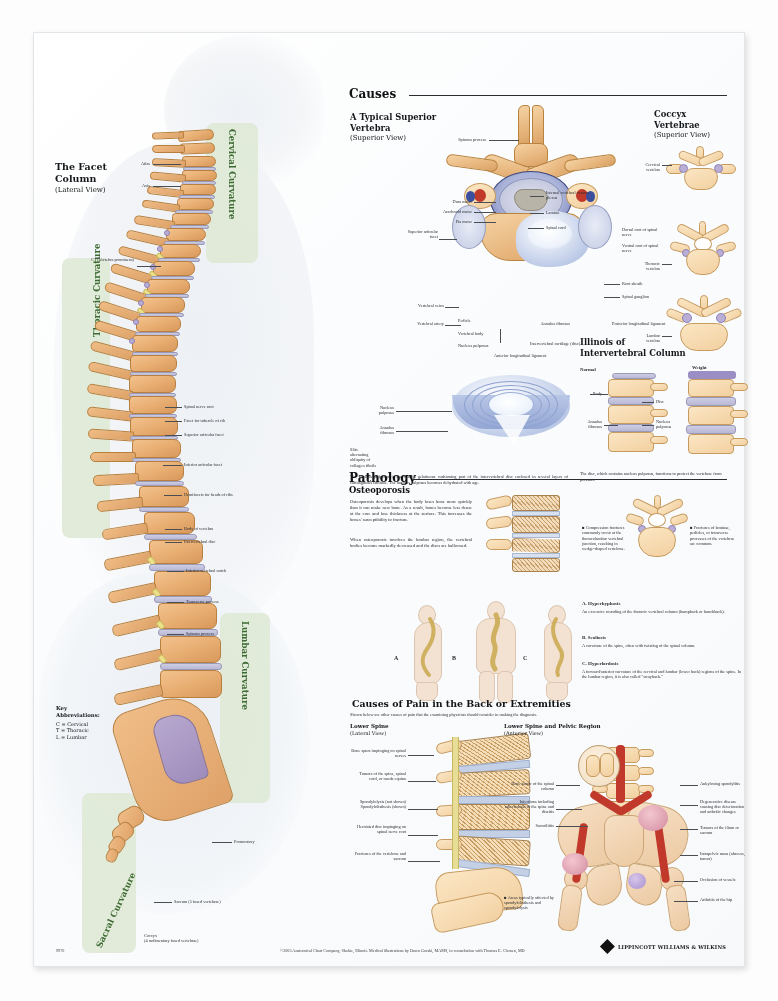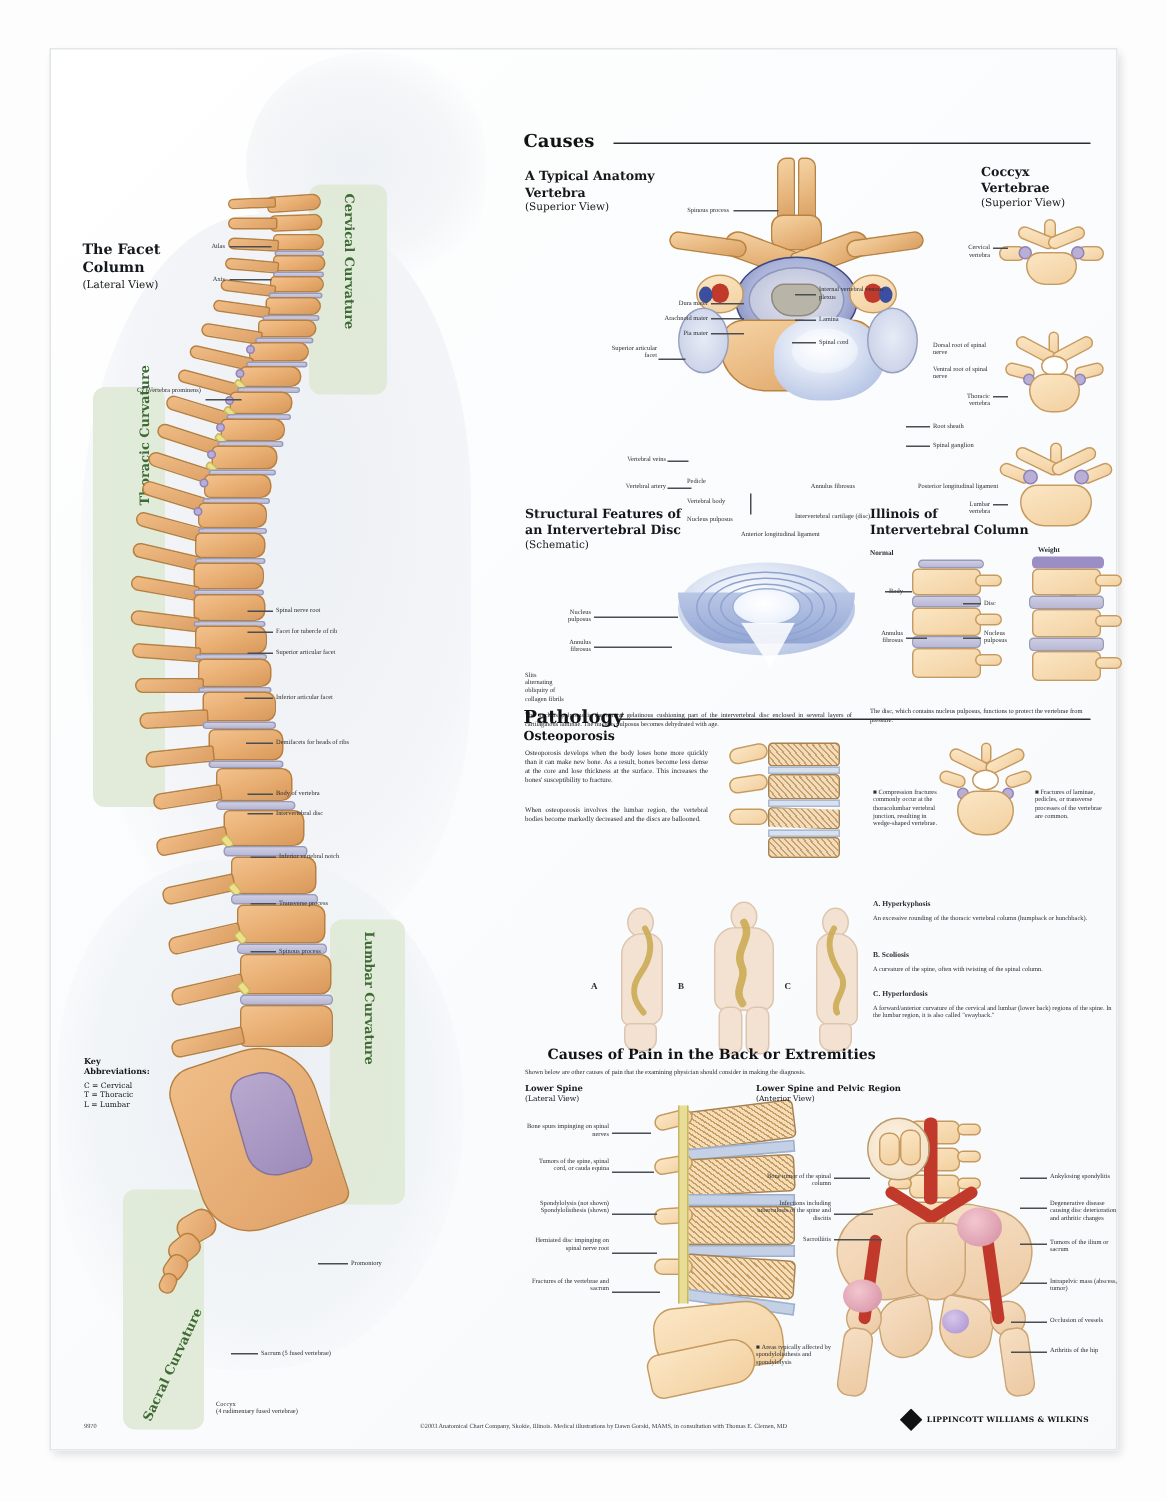--- a/index.html
+++ b/index.html
@@ -370,21 +370,21 @@
     <div class="ldr" style="left:120px; top:869px; width:18px;"></div>
     <div class="lbl" style="left:110px; top:900px; width:70px;">
       <span>Coccyx</span><br>
       <span>(4 rudimentary fused vertebrae)</span>
     </div>
 
     <div class="sec-head" style="left:315px; top:54px; font-size:12px;">Causes</div>
     <div class="sec-rule" style="left:375px; top:62px; width:318px;"></div>
 
     <div class="blk-title" style="left:316px; top:79px;">
-      <span>A Typical Anatomy</span><br>
+      <span>A Typical Superior</span><br>
       <span>Vertebra</span>
       <span class="blk-sub">(Superior View)</span>
     </div>
 
     <div class="art-box" style="left:408px; top:72px; width:185px; height:200px;">
 
       <div class="bone" style="left:76px; top:0px; width:12px; height:42px; border-radius:6px 3px 0 0;"></div>
       <div class="bone" style="left:90px; top:0px; width:12px; height:42px; border-radius:3px 6px 0 0;"></div>
       <div class="bone" style="left:72px; top:38px; width:34px; height:24px; border-radius:8px;"></div>
 
@@ -500,25 +500,20 @@
       <div class="facet" style="left:16px; top:18px; width:10px; height:10px;"></div>
       <div class="facet" style="left:50px; top:18px; width:10px; height:10px;"></div>
       <div class="bone-pale" style="left:14px; top:28px; width:48px; height:28px; border-radius:14px 14px 20px 20px;"></div>
     </div>
     <div class="lbl r" style="left:588px; top:300px; width:38px; line-height:1.2;">
       <span>Lumbar</span><br>
       <span>vertebra</span>
     </div>
     <div class="ldr" style="left:628px; top:303px; width:10px;"></div>
 
-    <div class="blk-title" style="left:316px; top:304px;">
-      <span>Structural Features of</span><br>
-      <span>an Intervertebral Disc</span>
-      <span class="blk-sub">(Schematic)</span>
-    </div>
     <div class="art-box" style="left:412px; top:338px; width:130px; height:82px;">
       <div class="discblue" style="left:6px; top:4px; width:118px; height:62px; border-radius:50%;"></div>
       <div style="position:absolute; left:6px; top:24px; width:118px; height:34px; background: linear-gradient(180deg,#b9c7e6 0%, #93a6d4 100%); border-radius:0 0 58px 58px;"></div>
       <div style="position:absolute; left:18px; top:10px; width:94px; height:48px; border-radius:50%; border:1.2px solid #8fa3d0;"></div>
       <div style="position:absolute; left:26px; top:14px; width:78px; height:40px; border-radius:50%; border:1.2px solid #8fa3d0;"></div>
       <div style="position:absolute; left:34px; top:18px; width:62px; height:32px; border-radius:50%; border:1.2px solid #8fa3d0;"></div>
       <div style="position:absolute; left:42px; top:21px; width:46px; height:25px; border-radius:50%; background: radial-gradient(ellipse at 45% 40%, #ffffff 0%, #f0f5fd 55%, #dbe5f5 100%); border:1px solid #9db0d8;"></div>
 
       <div style="position:absolute; left:48px; top:44px; width:36px; height:30px; background:#ffffff; clip-path: polygon(0 0, 100% 0, 55% 100%); opacity:.85;"></div>
     </div>
@@ -646,21 +641,21 @@
     </div>
     <div class="lbl" style="left:489px; top:622px; font-weight:bold; font-size:6px;">C</div>
 
     <div class="lbl" style="left:548px; top:568px; width:160px; font-weight:bold; font-size:5px;">A. Hyperkyphosis</div>
     <div class="lbl" style="left:548px; top:576px; width:160px;">An excessive rounding of the thoracic vertebral column (humpback or hunchback).</div>
     <div class="lbl" style="left:548px; top:602px; width:160px; font-weight:bold; font-size:5px;">B. Scoliosis</div>
     <div class="lbl" style="left:548px; top:610px; width:160px;">A curvature of the spine, often with twisting of the spinal column.</div>
     <div class="lbl" style="left:548px; top:628px; width:160px; font-weight:bold; font-size:5px;">C. Hyperlordosis</div>
     <div class="lbl" style="left:548px; top:636px; width:160px;">A forward/anterior curvature of the cervical and lumbar (lower back) regions of the spine. In the lumbar region, it is also called "swayback."</div>
 
-    <div class="sec-head" style="left:331px; top:665px; font-size:9.4px;">Causes of Pain in the Back or Extremities</div>
+    <div class="sec-head" style="left:318px; top:665px; font-size:9.4px;">Causes of Pain in the Back or Extremities</div>
     <div class="lbl" style="left:316px; top:679px; width:330px;">Shown below are other causes of pain that the examining physician should consider in making the diagnosis.</div>
 
     <div class="blk-title" style="left:316px; top:690px; font-size:5.6px; line-height:1.3;">
       <span>Lower Spine</span>
       <span class="blk-sub" style="font-size:5px;">(Lateral View)</span>
     </div>
 
     <div class="art-box" style="left:398px; top:704px; width:104px; height:196px;">
       <div style="position:absolute; left:24px; top:0px; width:74px; height:26px; background: repeating-linear-gradient(40deg,#c79d63 0 1px,#f5ddb8 1px 3px); border:.6px solid #a8814d; border-radius:4px; transform:rotate(-7deg);"></div>
       <div style="position:absolute; left:24px; top:26px; width:74px; height:8px; background:#c3d0e6; border:.5px solid #9fb0cd; transform:rotate(-5deg);"></div>

